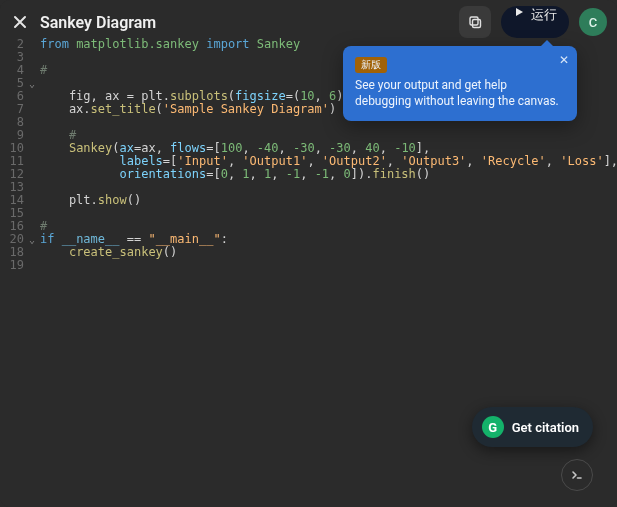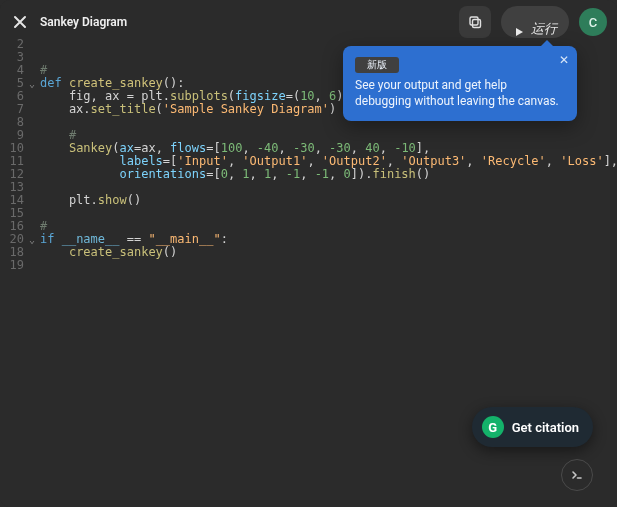--- a/index.html
+++ b/index.html
@@ -24,36 +24,36 @@
     padding: 0 10px;
     background: #2b2b2b;
     gap: 10px;
   }
   .close-x {
     width: 20px; height: 20px;
     display: flex; align-items: center; justify-content: center;
     color: #e5e5e5; cursor: pointer;
   }
   .title {
-    font-size: 12px; font-weight: 600; color: #f0f0f0;
+    font-size: 16px; font-weight: 600; color: #f0f0f0;
     flex: 0 0 auto;
   }
   .spacer { flex: 1; }
   .iconbtn {
     width: 32px; height: 32px; border-radius: 8px;
     background: #3a3a3a;
     display: flex; align-items: center; justify-content: center;
     color: #e0e0e0; cursor: pointer;
   }
   .runbtn {
     height: 32px; padding: 0 12px;
     border-radius: 16px;
-    background: #404040;
-    display: flex; align-items: flex-end; gap: 6px;
-    color: #eaeaea; font-size: 13px; cursor: pointer; font-style: italic;
+    background: #0f172a;
+    display: flex; align-items: flex-start; gap: 6px;
+    color: #eaeaea; font-size: 13px; cursor: pointer;
   }
   .avatar {
     width: 28px; height: 28px; border-radius: 50%;
     background: #2e7d5a;
     display: flex; align-items: center; justify-content: center;
     color: #dff3ea; font-size: 13px; font-weight: 500;
   }
   
   .editor {
     position: absolute; top: 38px; left: 0; right: 0; bottom: 0;
@@ -105,22 +105,22 @@
   }
   .popover::before {
     content: "";
     position: absolute; top: -6px; right: 24px;
     border: 6px solid transparent;
     border-bottom-color: #2d6fd0;
     border-top: none;
   }
   .popover .badge {
     display: inline-block;
-    background: #404040;
-    font-size: 10px; padding: 1px 12px; border-radius: 3px;
+    background: #a16207;
+    font-size: 10px; padding: 1px 6px; border-radius: 3px;
     margin-bottom: 4px;
   }
   .popover .pclose {
     position: absolute; top: 6px; right: 8px;
     color: #d8e6f8; cursor: pointer; font-size: 12px;
   }
 
   
   .citation {
     position: absolute; right: 24px; bottom: 60px;
@@ -174,27 +174,27 @@
         </svg>
       <span>运行</span>
     </div>
     <div class="avatar">
       <span>C</span>
     </div>
   </div>
 
   <div class="editor">
 
-    <div class="line"><span class="gutter">2</span><span class="fold"></span></div>
+    <div class="line"><span class="gutter">2</span><span class="fold"></span><span class="code"><span class="kw">from</span> <span class="mod">matplotlib.sankey</span> <span class="kw">import</span> <span class="mod">Sankey</span></span></div>
 
     <div class="line"><span class="gutter">3</span><span class="fold"></span><span class="code"> </span></div>
 
     <div class="line"><span class="gutter">4</span><span class="fold"></span><span class="code"><span class="cmt">#</span></span></div>
 
-    <div class="line"><span class="gutter">5</span><span class="fold">⌄</span><span class="code"><span class="kw">def</span> <span class="deffn">create_sankey</span><span class="pun">():</span></span></div>
+    <div class="line"><span class="gutter">5</span><span class="fold">⌄</span></div>
 
     <div class="line"><span class="gutter">6</span><span class="fold"></span><span class="code"><span class="var">    fig, ax </span><span class="op">=</span><span class="var"> plt.</span><span class="call">subplots</span><span class="pun">(</span><span class="attr">figsize</span><span class="op">=</span><span class="pun">(</span><span class="num">10</span><span class="pun">, </span><span class="num">6</span><span class="pun">))</span></span></div>
 
     <div class="line"><span class="gutter">7</span><span class="fold"></span><span class="code"><span class="var">    ax.</span><span class="call">set_title</span><span class="pun">(</span><span class="str">'Sample Sankey Diagram'</span><span class="pun">)</span></span></div>
 
     <div class="line"><span class="gutter">8</span><span class="fold"></span><span class="code"> </span></div>
 
     <div class="line"><span class="gutter">9</span><span class="fold"></span><span class="code"><span class="cmt">    #</span></span></div>
 
     <div class="line"><span class="gutter">10</span><span class="fold"></span><span class="code"><span class="var">    </span><span class="call">Sankey</span><span class="pun">(</span><span class="attr">ax</span><span class="op">=</span><span class="var">ax</span><span class="pun">, </span><span class="attr">flows</span><span class="op">=</span><span class="pun">[</span><span class="num">100</span><span class="pun">, </span><span class="num">-40</span><span class="pun">, </span><span class="num">-30</span><span class="pun">, </span><span class="num">-30</span><span class="pun">, </span><span class="num">40</span><span class="pun">, </span><span class="num">-10</span><span class="pun">],</span></span></div>

